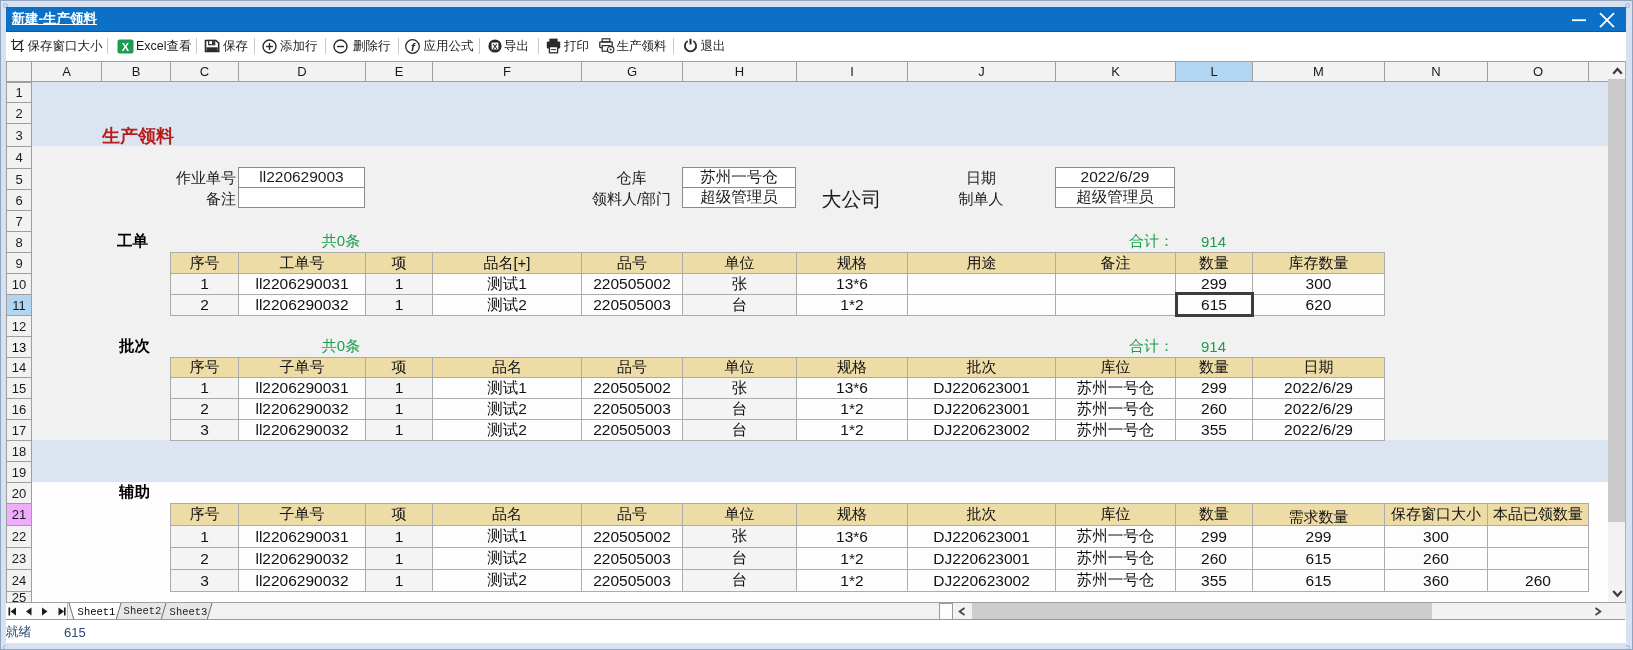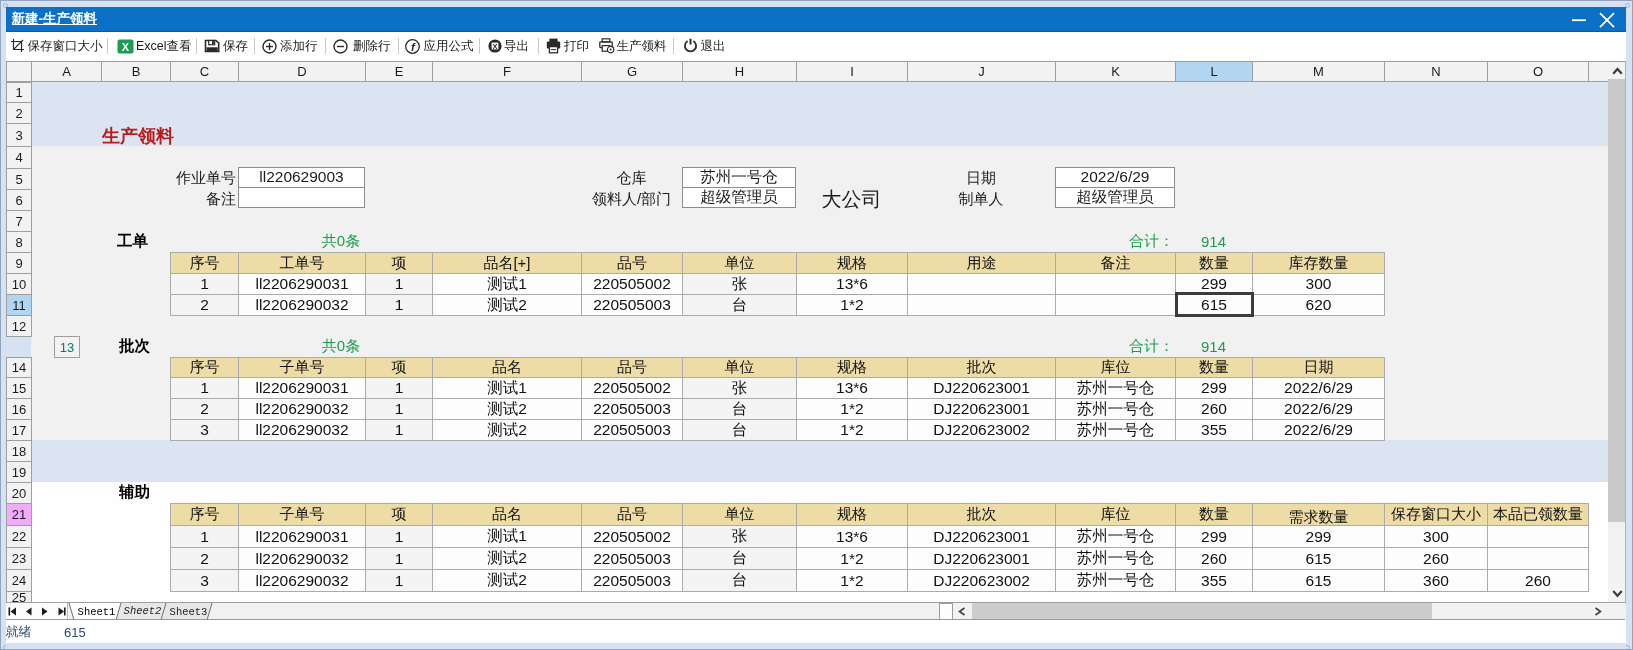--- a/index.html
+++ b/index.html
@@ -118,21 +118,21 @@
 <div class="a c" style="left:6px;top:123px;width:26px;height:24px;background:#f2f2f2;border:1px solid #9f9f9f;font-size:13px;color:#1b1b1b;">3</div>
 <div class="a c" style="left:6px;top:146px;width:26px;height:23px;background:#f2f2f2;border:1px solid #9f9f9f;font-size:13px;color:#1b1b1b;">4</div>
 <div class="a c" style="left:6px;top:168px;width:26px;height:22px;background:#f2f2f2;border:1px solid #9f9f9f;font-size:13px;color:#1b1b1b;">5</div>
 <div class="a c" style="left:6px;top:189px;width:26px;height:22px;background:#f2f2f2;border:1px solid #9f9f9f;font-size:13px;color:#1b1b1b;">6</div>
 <div class="a c" style="left:6px;top:210px;width:26px;height:22px;background:#f2f2f2;border:1px solid #9f9f9f;font-size:13px;color:#1b1b1b;">7</div>
 <div class="a c" style="left:6px;top:231px;width:26px;height:22px;background:#f2f2f2;border:1px solid #9f9f9f;font-size:13px;color:#1b1b1b;">8</div>
 <div class="a c" style="left:6px;top:252px;width:26px;height:22px;background:#f2f2f2;border:1px solid #9f9f9f;font-size:13px;color:#1b1b1b;">9</div>
 <div class="a c" style="left:6px;top:273px;width:26px;height:22px;background:#f2f2f2;border:1px solid #9f9f9f;font-size:13px;color:#1b1b1b;">10</div>
 <div class="a c" style="left:6px;top:294px;width:26px;height:22px;background:#b2d5f1;border:1px solid #9f9f9f;font-size:13px;color:#1b1b1b;">11</div>
 <div class="a c" style="left:6px;top:315px;width:26px;height:22px;background:#f2f2f2;border:1px solid #9f9f9f;font-size:13px;color:#1b1b1b;">12</div>
-<div class="a c" style="left:6px;top:336px;width:26px;height:22px;background:#f2f2f2;border:1px solid #9f9f9f;font-size:13px;color:#0f766e;margin-left:48px;">13</div>
+<div class="a c" style="left:6px;top:336px;width:26px;height:22px;background:#f2f2f2;border:1px solid #9f9f9f;font-size:13px;color:#000000;">13</div>
 <div class="a c" style="left:6px;top:357px;width:26px;height:21px;background:#f2f2f2;border:1px solid #9f9f9f;font-size:13px;color:#1b1b1b;">14</div>
 <div class="a c" style="left:6px;top:377px;width:26px;height:22px;background:#f2f2f2;border:1px solid #9f9f9f;font-size:13px;color:#1b1b1b;">15</div>
 <div class="a c" style="left:6px;top:398px;width:26px;height:22px;background:#f2f2f2;border:1px solid #9f9f9f;font-size:13px;color:#1b1b1b;">16</div>
 <div class="a c" style="left:6px;top:419px;width:26px;height:22px;background:#f2f2f2;border:1px solid #9f9f9f;font-size:13px;color:#1b1b1b;">17</div>
 <div class="a c" style="left:6px;top:440px;width:26px;height:22px;background:#f2f2f2;border:1px solid #9f9f9f;font-size:13px;color:#1b1b1b;">18</div>
 <div class="a c" style="left:6px;top:461px;width:26px;height:22px;background:#f2f2f2;border:1px solid #9f9f9f;font-size:13px;color:#1b1b1b;">19</div>
 <div class="a c" style="left:6px;top:482px;width:26px;height:22px;background:#f2f2f2;border:1px solid #9f9f9f;font-size:13px;color:#1b1b1b;">20</div>
 <div class="a c" style="left:6px;top:503px;width:26px;height:23px;background:#f0abfc;border:1px solid #9f9f9f;font-size:13px;color:#1b1b1b;">21</div>
 <div class="a c" style="left:6px;top:525px;width:26px;height:23px;background:#f2f2f2;border:1px solid #9f9f9f;font-size:13px;color:#1b1b1b;">22</div>
 <div class="a c" style="left:6px;top:547px;width:26px;height:23px;background:#f2f2f2;border:1px solid #9f9f9f;font-size:13px;color:#1b1b1b;">23</div>
@@ -320,21 +320,21 @@
     <polygon points="121,1 166,1 161,18 116,18" fill="#e7e7e7"></polygon>
     <polygon points="166,1 212,1 207,18 161,18" fill="#e7e7e7"></polygon>
     <g stroke="#6f6f6f" stroke-width="1">
       <line x1="69" y1="1" x2="74" y2="18"></line>
       <line x1="121" y1="1" x2="116" y2="18"></line>
       <line x1="166" y1="1" x2="161" y2="18"></line>
       <line x1="212" y1="1" x2="207" y2="18"></line>
     </g>
   </svg>
 <div class="a c" style="left:74.5px;top:603px;width:44px;height:17px;justify-content:center;font-family:'Liberation Mono',monospace;font-size:10.5px;color:#000;">Sheet1</div>
-<div class="a c" style="left:120.5px;top:603px;width:44px;height:15px;justify-content:center;font-family:'Liberation Mono',monospace;font-size:10.5px;color:#222;font-style:italic;">Sheet2</div>
+<div class="a c" style="left:120.5px;top:603px;width:44px;height:15px;justify-content:center;font-family:'Liberation Mono',monospace;font-size:10.5px;color:#222;">Sheet2</div>
 <div class="a c" style="left:166.5px;top:603px;width:44px;height:17px;justify-content:center;font-family:'Liberation Mono',monospace;font-size:10.5px;color:#222;">Sheet3</div>
 <div class="a c" style="left:939px;top:603px;width:14px;height:17px;background:#fdfdfd;border:1px solid #9a9a9a;"></div>
 <div class="a c" style="left:953px;top:602.5px;width:653px;height:17.5px;background:#f2f2f2;"></div>
 <svg class="a" style="left:957px;top:607px" width="10" height="9" viewBox="0 0 10 9">
     <polyline points="7.5,1 2.5,4.5 7.5,8" fill="none" stroke="#3f3f3f" stroke-width="1.6"></polyline>
   </svg>
 <div class="a c" style="left:972px;top:602.5px;width:460px;height:17.5px;background:#cdcdcd;"></div>
 <svg class="a" style="left:1593px;top:607px" width="10" height="9" viewBox="0 0 10 9">
     <polyline points="2.5,1 7.5,4.5 2.5,8" fill="none" stroke="#3f3f3f" stroke-width="1.6"></polyline>
   </svg>

